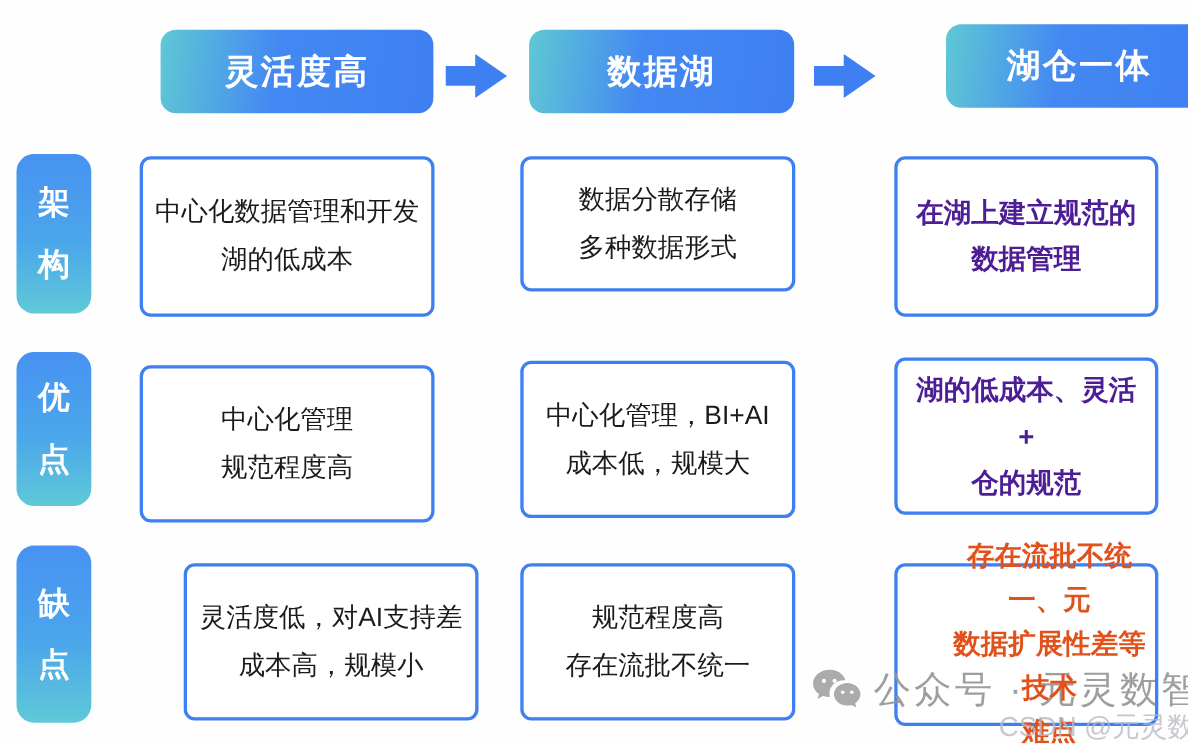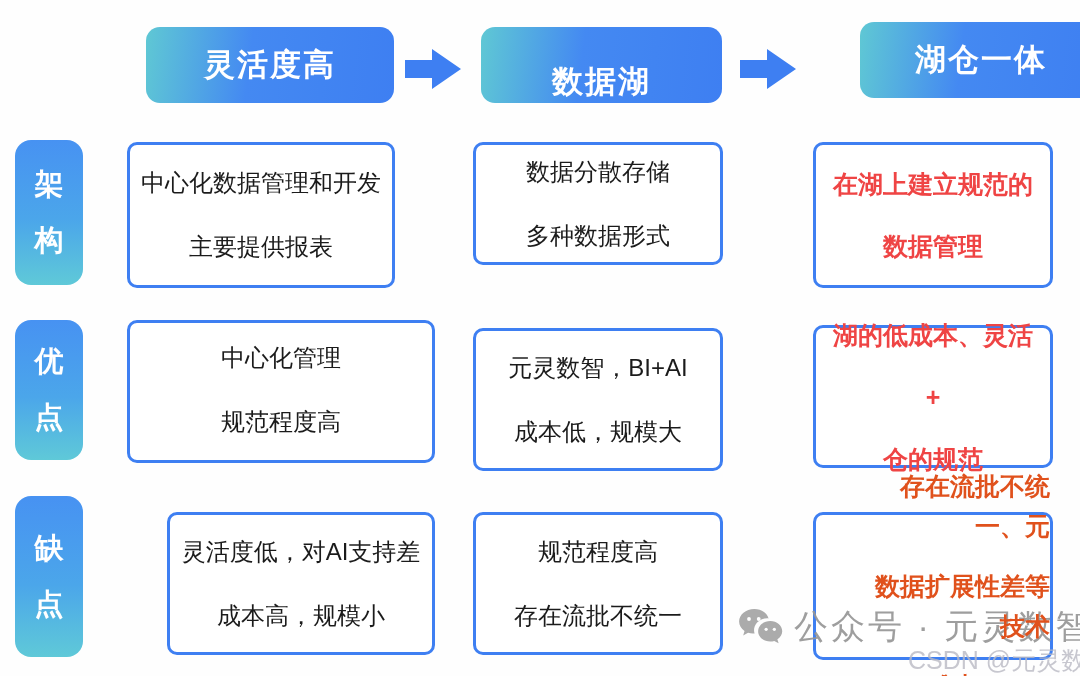--- a/index.html
+++ b/index.html
@@ -40,29 +40,28 @@
   .cell {
     position:absolute;
     background:#ffffff;
     border:3px solid #3e7ff2;
     border-radius:10px;
   }
   .cell-inner {
     position:relative; z-index:3;
     width:100%; height:100%;
     display:flex; flex-direction:column; align-items:center; justify-content:center;
-    text-align:right;
-    gap:20px;
+    text-align:center;
   }
   .cell .line { display:block; }
   .cell.dark .line {
     color:#1b1b1b; font-size:24px; line-height:44px; font-weight:500;
   }
   .cell.blue .line {
-    color:#ef4444; font-size:25px; line-height:42px; font-weight:bold;
+    color:#4c1d95; font-size:25px; line-height:42px; font-weight:bold;
   }
   .cell.orange .line {
     color:#e0511c; font-size:25px; line-height:40px; font-weight:bold;margin-left:42px;
   }
   
   .watermark {
     position:absolute; left:738px; top:604px; z-index:2;
     display:flex; align-items:center;
     color:rgba(150,150,150,0.92);
     font-size:34px; font-weight:300; letter-spacing:3px;
@@ -82,21 +81,21 @@
 <div class="canvas">
 
   <div class="header-pill" style="left:146px; top:27px; width:248px;">
     <span>灵活度高</span>
   </div>
 
   <svg class="arrow" style="left:405px; top:47px;" viewBox="0 0 56 44">
     <path d="M0 13 H27 V2 L56 22 L27 42 V31 H0 Z" fill="#3e7ff2"></path>
   </svg>
 
-  <div class="header-pill" style="left:481px; top:27px; width:241px;align-items:flex-end;">
+  <div class="header-pill" style="left:481px; top:27px; width:241px;">
     <span>数据湖</span>
   </div>
 
   <svg class="arrow" style="left:740px; top:47px;" viewBox="0 0 56 44">
     <path d="M0 13 H27 V2 L56 22 L27 42 V31 H0 Z" fill="#3e7ff2"></path>
   </svg>
 
   <div class="header-pill" style="left:816px; top:22px; width:242px;margin-left:44px;">
     <span>湖仓一体</span>
   </div>
@@ -116,45 +115,45 @@
   <div class="row-label" style="top:496px; height:161px;">
     <span class="vertical-label">
         <div>缺</div>
         <div>点</div>
       </span>
   </div>
 
   <div class="cell dark" style="left:127px; top:142px; width:268px; height:146px;">
     <div class="cell-inner">
       <span class="line">中心化数据管理和开发</span>
-      <span class="line">主要提供报表</span>
+      <span class="line">湖的低成本</span>
     </div>
   </div>
   <div class="cell dark" style="left:473px; top:142px; width:250px; height:123px;">
     <div class="cell-inner">
       <span class="line">数据分散存储</span>
       <span class="line">多种数据形式</span>
     </div>
   </div>
   <div class="cell blue" style="left:813px; top:142px; width:240px; height:146px;">
     <div class="cell-inner">
       <span class="line">在湖上建立规范的</span>
       <span class="line">数据管理</span>
     </div>
   </div>
 
-  <div class="cell dark" style="left:127px; top:320px; width:308px; height:143px;font-family:Liberation Mono, monospace;">
+  <div class="cell dark" style="left:127px; top:332px; width:268px; height:143px;">
     <div class="cell-inner">
       <span class="line">中心化管理</span>
       <span class="line">规范程度高</span>
     </div>
   </div>
   <div class="cell dark" style="left:473px; top:328px; width:250px; height:143px;">
     <div class="cell-inner">
-      <span class="line">元灵数智，BI+AI</span>
+      <span class="line">中心化管理，BI+AI</span>
       <span class="line">成本低，规模大</span>
     </div>
   </div>
   <div class="cell blue" style="left:813px; top:325px; width:240px; height:143px;">
     <div class="cell-inner">
       <span class="line">湖的低成本、灵活</span>
       <span class="line">+</span>
       <span class="line">仓的规范</span>
     </div>
   </div>

